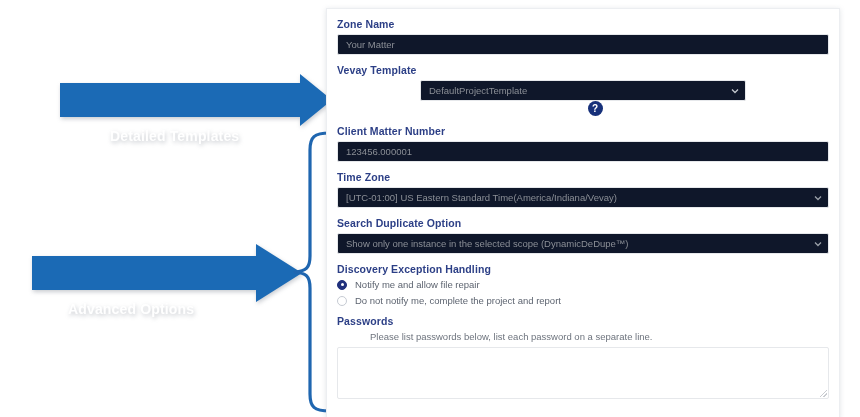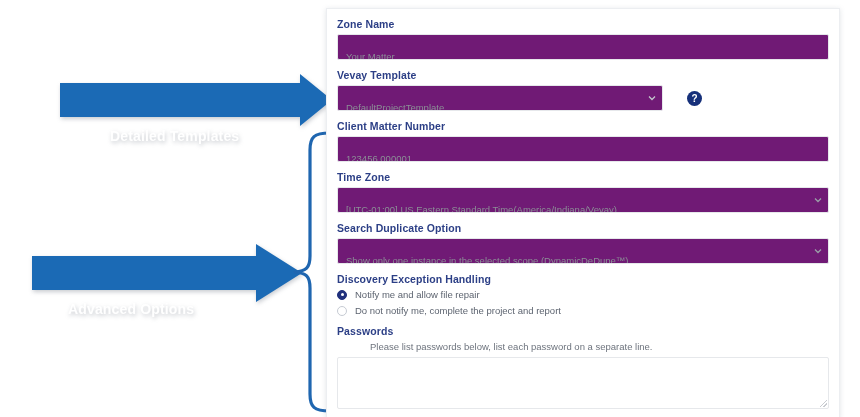--- a/index.html
+++ b/index.html
@@ -39,38 +39,39 @@
     margin: 0 0 4px 0;
     line-height: 12px;
   }
 
   .text-input,
   .select-input {
     width: 100%;
     height: 21px;
     border: 1px solid #e6e8eb;
     border-radius: 2px;
-    background: #701a75;
+    background: #0f172a;
     color: #8b8f96;
     font-size: 9.5px;
     font-family: "Liberation Sans", sans-serif;
-    padding: 12px 8px;
+    padding: 0 8px;
     line-height: 19px;
     display: block;
     white-space: nowrap;
     overflow: hidden;
     text-overflow: ellipsis;
   }
 
   .field-block { margin-bottom: 9px; }
 
   .select-row {
     display: flex;
     align-items: center;
     gap: 0;
+    flex-direction: column;
   }
   .select-wrap { position: relative; }
   .select-wrap.template { width: 326px; }
   .select-wrap.wide { width: 100%; }
 
   .chevron {
     position: absolute;
     right: 7px;
     top: 50%;
     transform: translateY(-50%);

